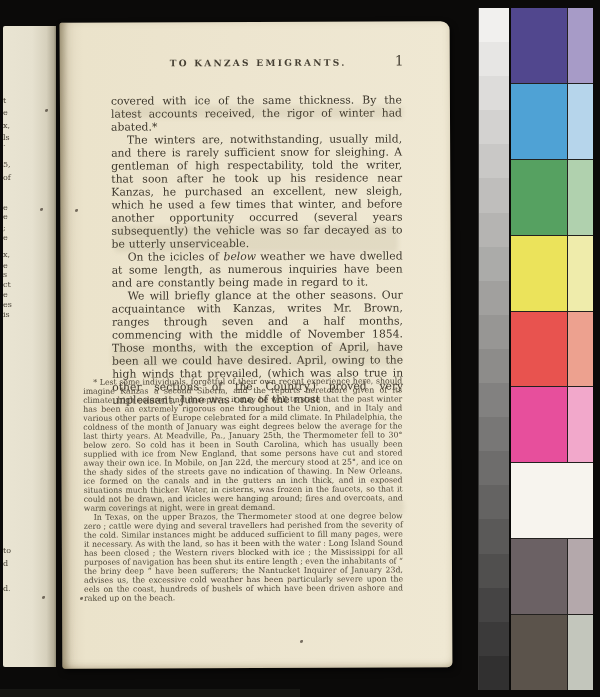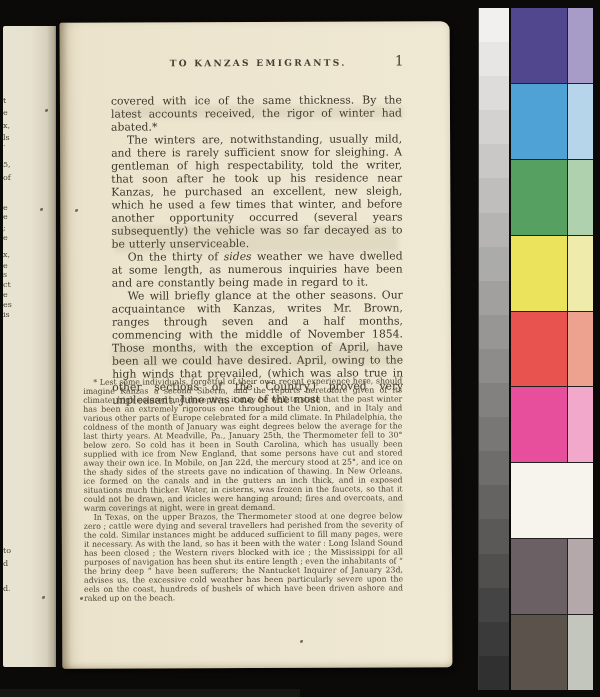--- a/index.html
+++ b/index.html
@@ -97,21 +97,21 @@
     </div>
 </div>
 
 <div class="recto-page">
   <div class="running-head">TO KANZAS EMIGRANTS.</div>
   <div class="page-number">1</div>
 
   <div class="body-text">
     <p>covered with ice of the same thickness.  By the latest accounts received, the rigor of winter had abated.*</p>
     <p class="indent">The winters are, notwithstanding, usually mild, and there is rarely sufficient snow for sleighing.  A gentleman of high respectability, told the writer, that soon after he took up his residence near Kanzas, he purchased an excellent, new sleigh, which he used a few times that winter, and before another opportunity occurred (several years subsequently) the vehicle was so far decayed as to be utterly unserviceable.</p>
-    <p class="indent"><span>On the thirty of </span><span class="italic">sides</span><span> weather we have dwelled at some length, as numerous inquiries have been and are constantly being made in regard to it.</span></p>
+    <p class="indent"><span>On the icicles of </span><span class="italic">below</span><span> weather we have dwelled at some length, as numerous inquiries have been and are constantly being made in regard to it.</span></p>
     <p class="indent">We will briefly glance at the other seasons.  Our acquaintance with Kanzas, writes Mr. Brown, ranges through seven and a half months, commencing with the middle of November 1854.  Those months, with the exception of April, have been all we could have desired.  April, owing to the high winds that prevailed, (which was also true in other sections of the Country,) proved very unpleasant.  June was one of the most</p>
   </div>
 
   <div class="footnote-text">
     <p>* Lest some individuals, forgetful of their own recent experience here, should imagine Kanzas a second Siberia, and the reports heretofore given of its climate, high colored and deceptive, it may be well to state that the past winter has been an extremely rigorous one throughout the Union, and in Italy and various other parts of Europe celebrated for a mild climate.  In Philadelphia, the coldness of the month of January was eight degrees below the average for the last thirty years.  At Meadville, Pa., January 25th, the Thermometer fell to 30° below zero.  So cold has it been in South Carolina, which has usually been supplied with ice from New England, that some persons have cut and stored away their own ice.  In Mobile, on Jan 22d, the mercury stood at 25°, and ice on the shady sides of the streets gave no indication of thawing.  In New Orleans, ice formed on the canals and in the gutters an inch thick, and in exposed situations much thicker.  Water, in cisterns, was frozen in the faucets, so that it could not be drawn, and icicles were hanging around; fires and overcoats, and warm coverings at night, were in great demand.</p>
     <p>In Texas, on the upper Brazos, the Thermometer stood at one degree below zero ; cattle were dying and several travellers had perished from the severity of the cold.  Similar instances might be adduced sufficient to fill many pages, were it necessary.  As with the land, so has it been with the water : Long Island Sound has been closed ; the Western rivers blocked with ice ; the Mississippi for all purposes of navigation has been shut its entire length ; even the inhabitants of “ the briny deep ” have been sufferers; the Nantucket Inquirer of January 23d, advises us, the excessive cold weather has been particularly severe upon the eels on the coast, hundreds of bushels of which have been driven ashore and raked up on the beach.</p>
   </div>
 </div>
 
 <div>

